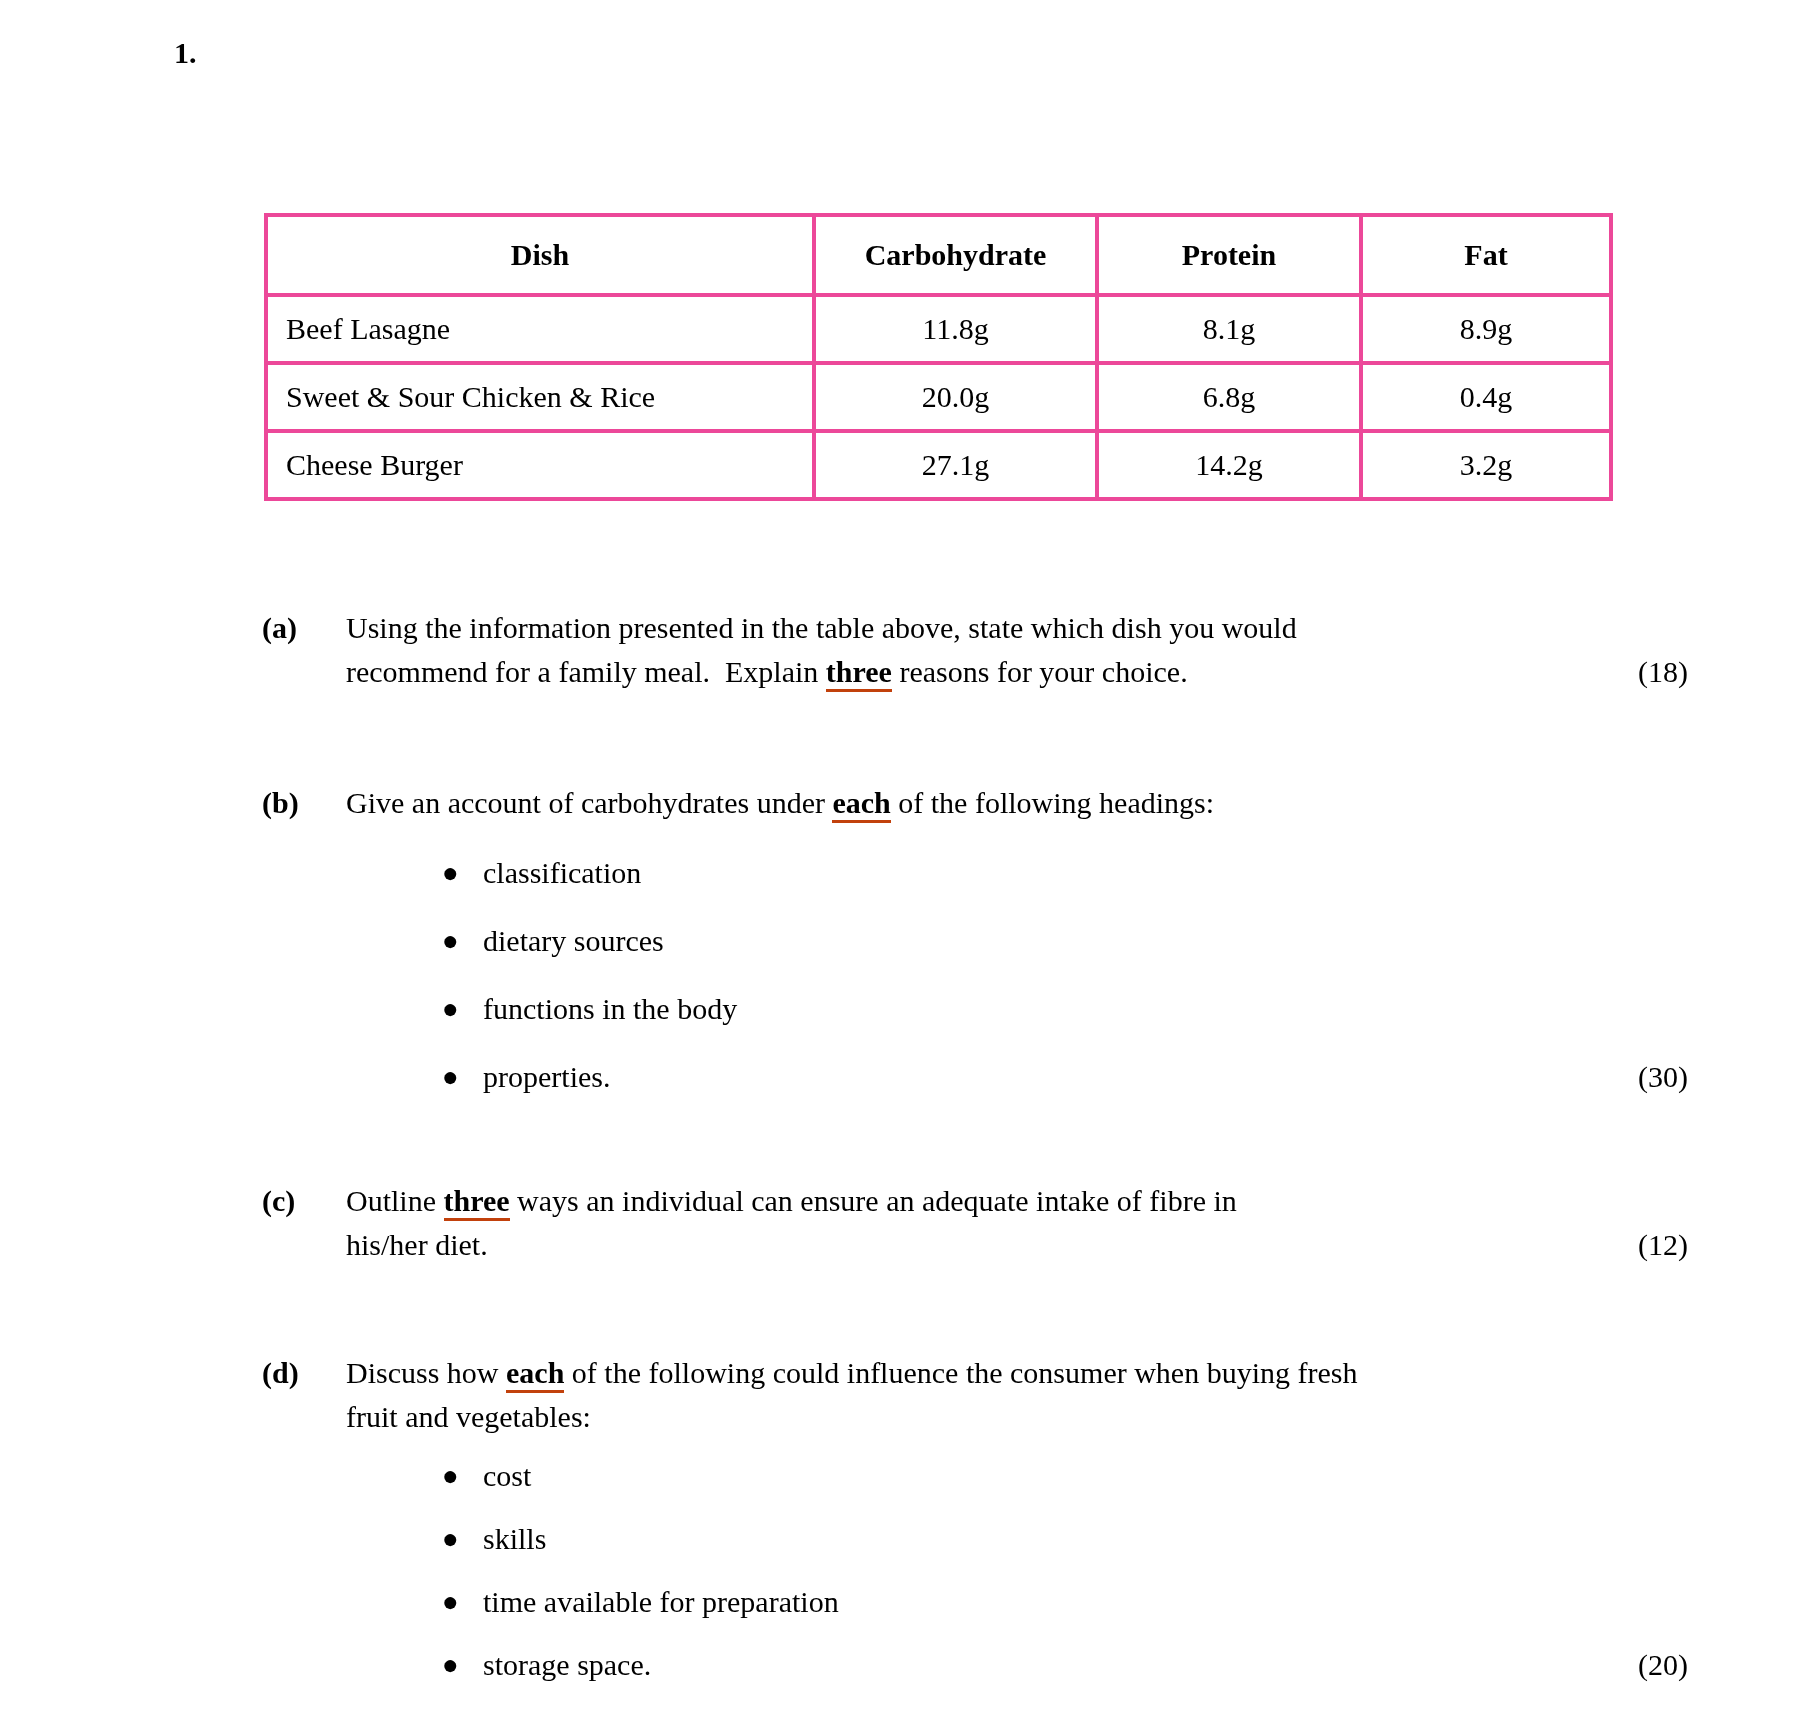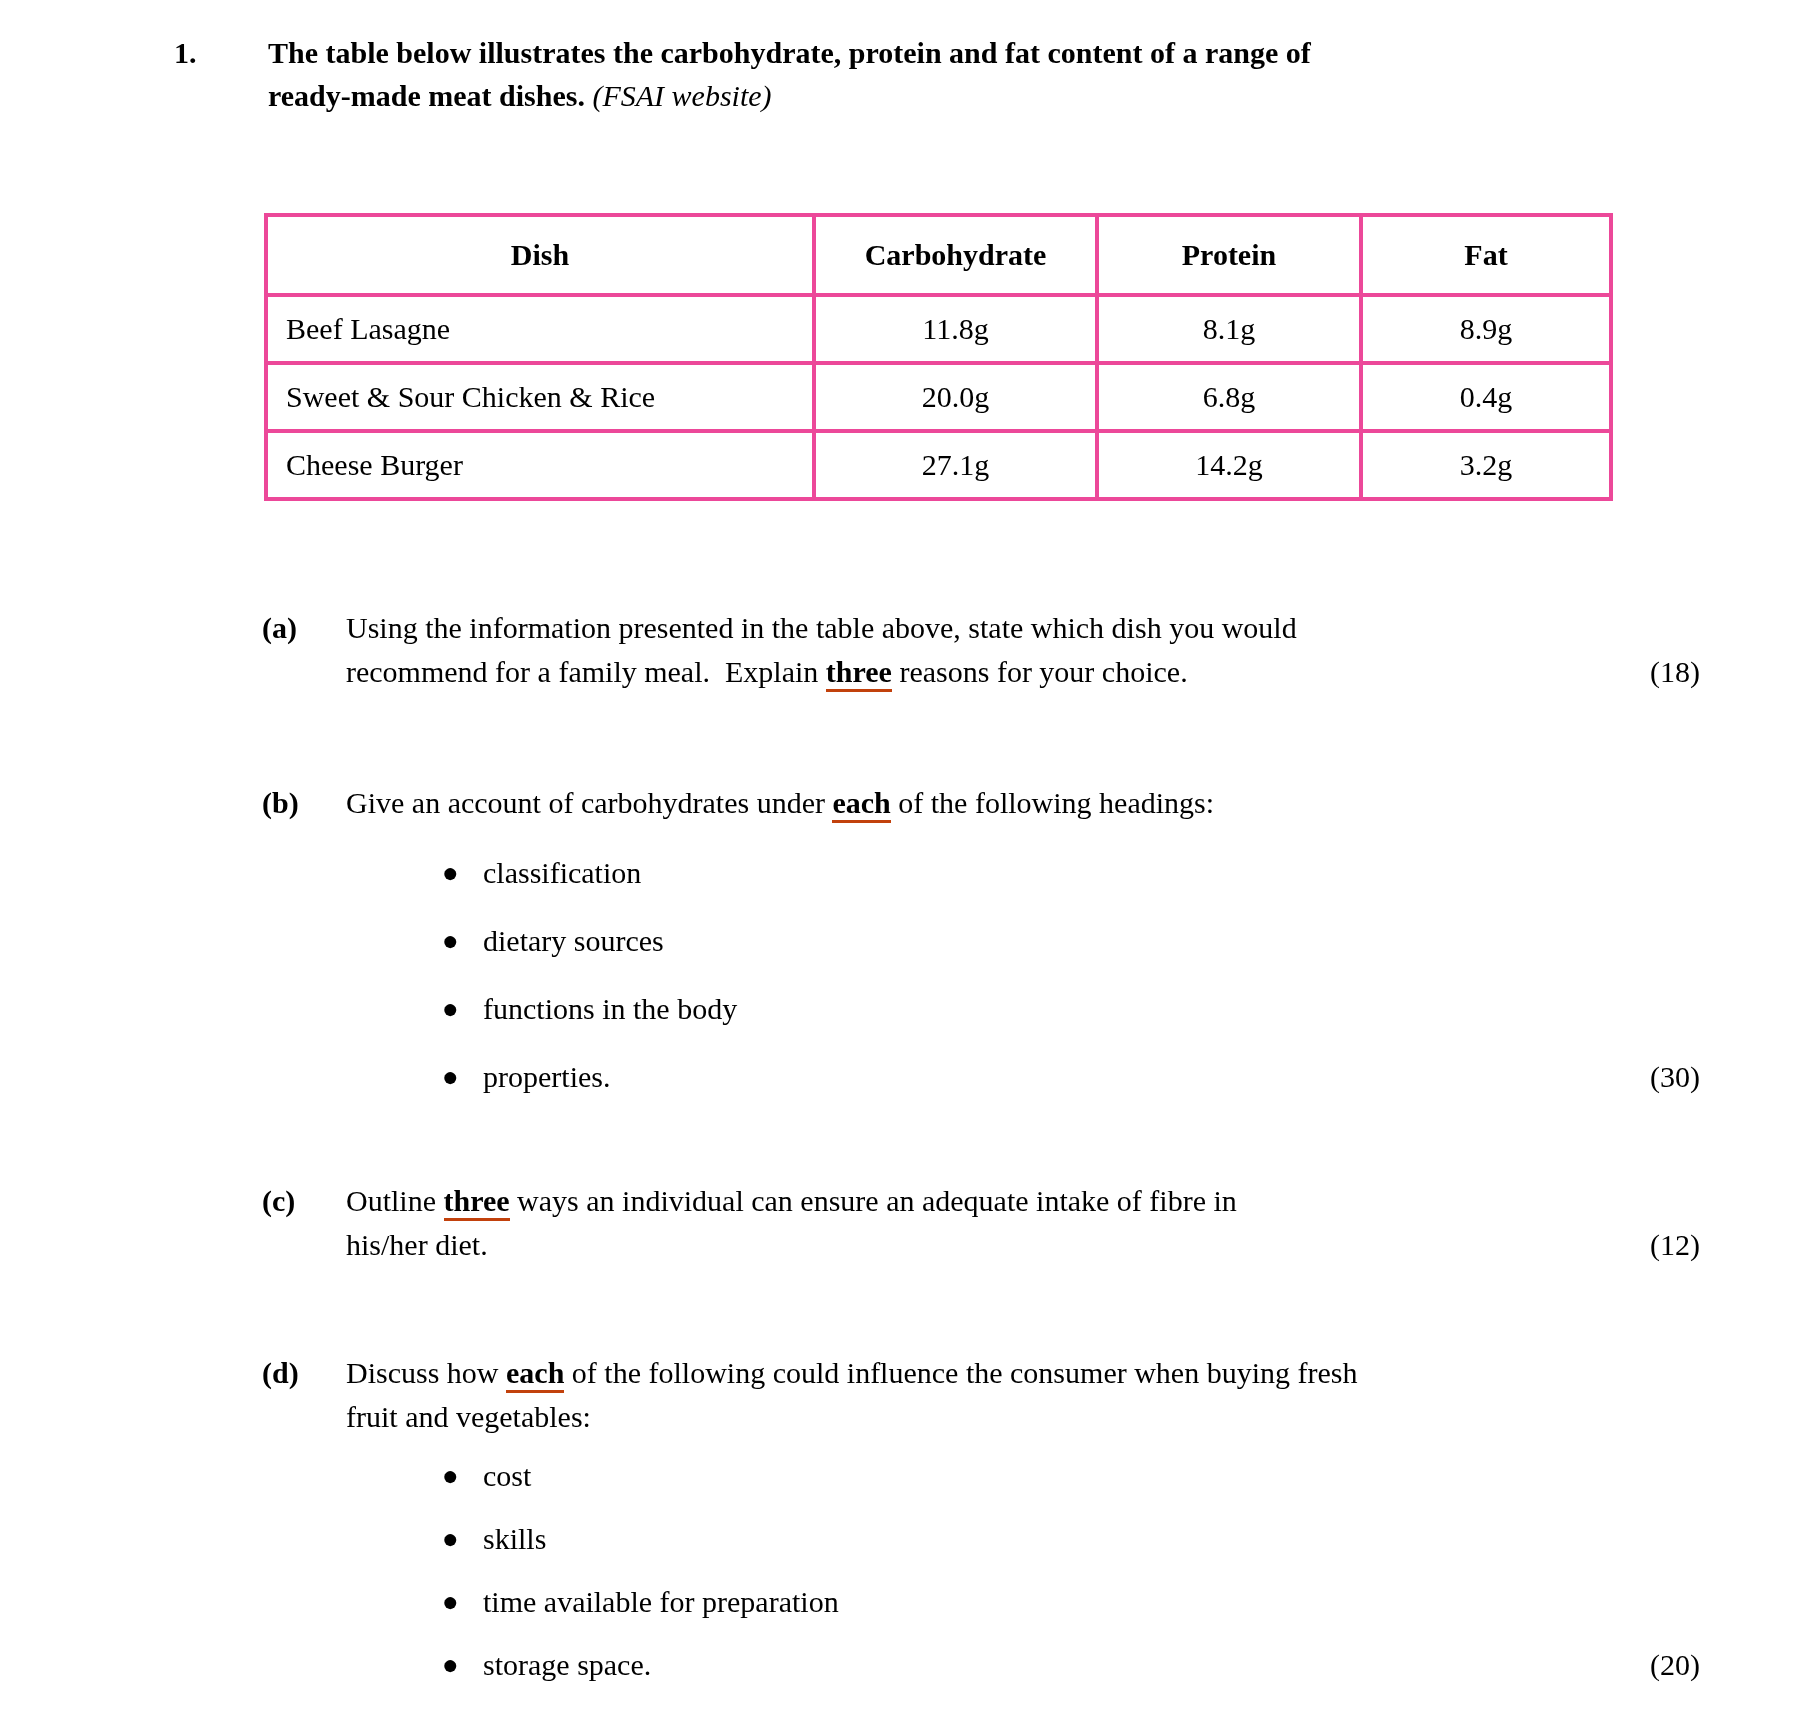--- a/index.html
+++ b/index.html
@@ -74,21 +74,21 @@
     flex: 0 0 84px;
   }
   .part-body { flex: 1 1 auto; position: relative; }
   .kw {
     font-weight: bold;
     border-bottom: 3px solid #c2410c;
     padding-bottom: 1px;
   }
   .marks {
     position: absolute;
-    right: 4px; bottom: 0;
+    right: 16px; bottom: 0;
     line-height: 44px;
   }
   .part-a { top: 606px; }
   .part-b { top: 781px; }
   .part-c { top: 1179px; }
   .part-d { top: 1351px; }
 
   ul.blist { list-style: none; }
   ul.blist li {
     display: flex;
@@ -106,24 +106,20 @@
   .blist-d { margin-top: 15px; padding-left: 96px; }
   .blist-d li + li { margin-top: 19px; }
 </style>
 </head>
 <body>
 
 <div class="page">
 
   <div class="q-heading">
     <div class="q-num">1.</div>
-    <div class="q-text">
-      <div class="q-title">The table below illustrates the carbohydrate, protein and fat content of a range of</div>
-      <div><span class="q-title pre">ready-made meat dishes.</span><span class="q-source pre"> (FSAI website)</span></div>
-    </div>
   </div>
 
   <table class="ntable">
     <colgroup>
       <col class="col-dish">
         <col class="col-carb">
         <col class="col-prot">
         <col class="col-fat">
     </colgroup>
     <thead>

